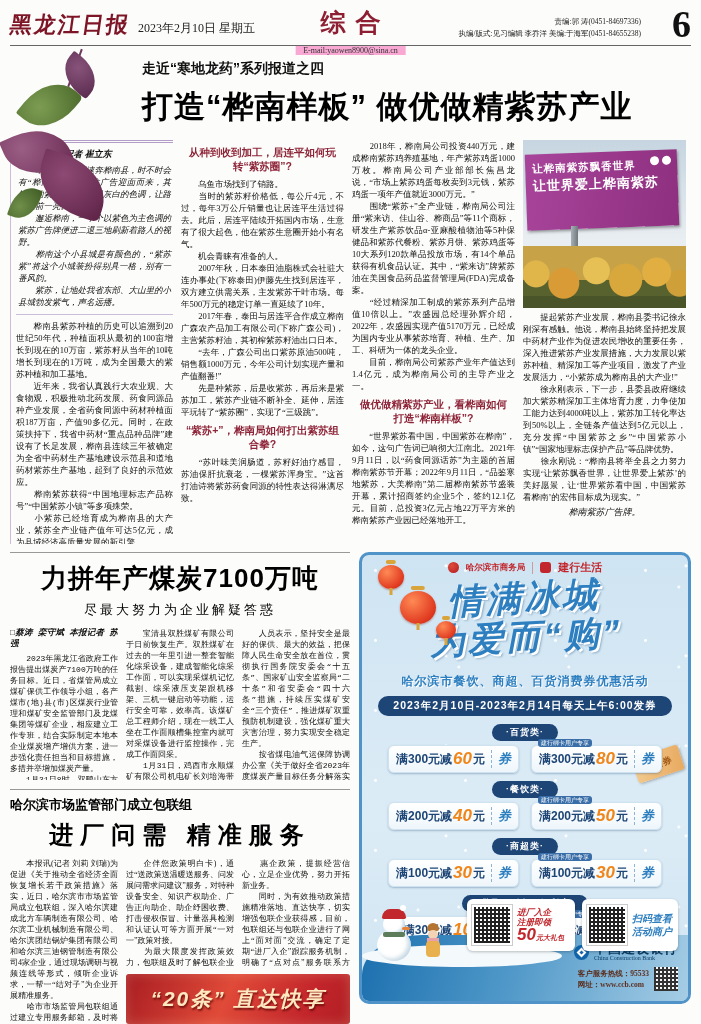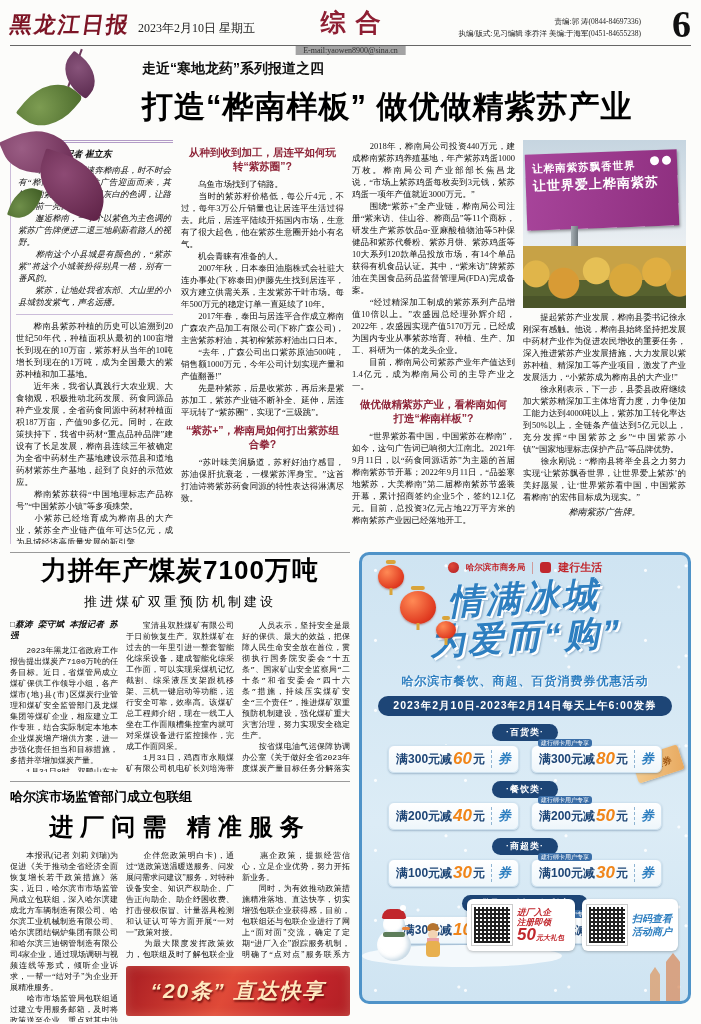--- a/index.html
+++ b/index.html
@@ -6,21 +6,21 @@
   body { margin:0; background:#dcdcdc; font-family:"Liberation Serif", serif; }
   .page { width:701px; height:1024px; margin:0 auto; background:#fcfcfa; position:relative; overflow:hidden; padding:6px 10px; }
 
   
   .masthead { position:relative; height:46px; }
   .m-left { position:absolute; left:0; top:4px; display:flex; align-items:flex-end; gap:8px; }
   .paper-name { font-weight:900; font-size:22px; color:#7d1526; transform:skewX(-8deg); letter-spacing:2px; }
   .m-date { font-size:12px; color:#222; padding-bottom:3px; }
   .m-center { position:absolute; left:50%; transform:translateX(-50%); top:0; text-align:center; z-index:2; }
   .section-title { font-size:25px; font-weight:900; color:#8e1f33; letter-spacing:10px; padding-left:10px; }
-  .m-email { font-size:8px; color:#333; background:#a3a3a3; padding:0 8px; display:inline-block; margin-top:1px; }
+  .m-email { font-size:8px; color:#333; background:#f9a8d4; padding:0 8px; display:inline-block; margin-top:1px; }
   .m-right { position:absolute; right:50px; top:10px; text-align:right; font-size:7.5px; color:#222; line-height:1.6; }
   .page-no { position:absolute; right:0; top:-4px; font-size:38px; font-weight:900; color:#111; }
   .m-rule { position:absolute; left:0; right:0; bottom:6px; border-top:1px solid #666; z-index:1; }
 
   
   .lead { position:relative; margin-top:8px; }
   .plant { position:absolute; left:-6px; top:-10px; width:125px; height:195px; z-index:3; }
   .leaf { position:absolute; border-radius:4% 75% 10% 75%; }
   .leaf1 { width:62px; height:48px; background:radial-gradient(circle at 30% 30%, #9a5d84, #6e2f57); left:2px; top:78px; transform:rotate(-24deg); }
   .leaf2 { width:72px; height:55px; background:radial-gradient(circle at 35% 35%, #8d4a74, #5e2246); left:32px; top:108px; transform:rotate(18deg); }
@@ -56,21 +56,21 @@
       radial-gradient(circle at 82% 42%, #e0ae41 0 14px, transparent 15px),
       radial-gradient(circle at 96% 60%, #cfa03a 0 13px, transparent 14px),
       linear-gradient(#c7a246 0 55%, #57622f 55% 80%, #4a5429 80%);
   }
   .photo-caption { text-align:center; font-size:9px; font-style:italic; margin-top:3px; }
 
   
   .lower { display:flex; gap:9px; margin-top:8px; }
   .left-stack { width:340px; }
 
-  .coal { border-top:1px solid #999; padding-top:0; }
+  .coal { border-top:1px solid #999; padding-top:8px; }
   .coal-hl { font-family:"Liberation Sans", sans-serif; font-weight:900; font-size:26px; text-align:center; letter-spacing:1px; }
   .coal-sub { text-align:center; font-size:13px; margin-top:5px; letter-spacing:3px; }
   .coal-cols { display:flex; gap:8px; margin-top:9px; height:152px; overflow:hidden; }
   .ccol { width:108px; font-size:8px; line-height:11px; text-align:justify; overflow:hidden; color:#111;font-family:Liberation Mono, monospace; }
   .c-byline { font-size:8.5px; font-style:italic; margin-bottom:3px; font-weight:bold; }
 
   .insp { border-top:1px solid #999; margin-top:9px; padding-top:6px; }
   .insp-kicker { font-family:"Liberation Sans", sans-serif; font-weight:bold; font-size:13px; }
   .insp-hl { font-family:"Liberation Sans", sans-serif; font-weight:900; font-size:24px; text-align:center; letter-spacing:7px; margin:5px 0 7px; }
   .insp-body { display:flex; gap:8px; }
@@ -172,21 +172,21 @@
   <div class="masthead">
     <div class="m-left">
       <div class="paper-name">黑龙江日报</div>
       <div class="m-date">2023年2月10日 星期五</div>
     </div>
     <div class="m-center">
       <div class="section-title">综合</div>
       <div class="m-email">E-mail:yaowen8900@sina.cn</div>
     </div>
     <div class="m-right">
-      <div>责编:郭 涛(0844-84697336)</div>
+      <div>责编:郭 涛(0451-84697336)</div>
       <div>执编/版式:见习编辑 李乔洋 美编:于海军(0451-84655238)</div>
     </div>
     <div class="page-no">6</div>
     <div class="m-rule"></div>
   </div>
 
   <div class="lead">
     <div class="plant">
       <div class="sprig"></div>
       <div class="leaf leaf3"></div>
@@ -249,21 +249,21 @@
         <div class="photo-caption">桦南紫苏广告牌。</div>
       </div>
     </div>
   </div>
 
   <div class="lower">
     <div class="left-stack">
 
       <div class="coal">
         <div class="coal-hl">力拼年产煤炭7100万吨</div>
-        <div class="coal-sub">推进煤矿双重预防机制建设</div>
+        <div class="coal-sub">尽最大努力为企业解疑答惑</div>
         <div class="coal-cols">
           <div class="ccol">
             <div class="c-byline">□蔡涛 栾守斌 本报记者 苏强</div>
             <div class="coltext">　　2023年黑龙江省政府工作报告提出煤炭产7100万吨的任务目标。近日，省煤管局成立煤矿保供工作领导小组，各产煤市(地)县(市)区煤炭行业管理和煤矿安全监管部门及龙煤集团等煤矿企业，相应建立工作专班，结合实际制定本地本企业煤炭增产增供方案，进一步强化责任担当和目标措施，多措并举增加煤炭产量。
 　　1月31日8时，双鸭山东方升平煤矿集团有限责任公司采煤区区长梅阳结束了夜班工作后，对液压泵等设备进行了细致检查和维护。</div>
           </div>
           <div class="ccol">
             <div class="coltext">　　宝清县双胜煤矿有限公司于日前恢复生产。双胜煤矿在过去的一年里引进一整套智能化综采设备，建成智能化综采工作面，可以实现采煤机记忆截割、综采液压支架跟机移架、三机一键启动等功能，运行安全可靠，效率高。该煤矿总工程师介绍，现在一线工人坐在工作面顺槽集控室内就可对采煤设备进行监控操作，完成工作面回采。
 　　1月31日，鸡西市永顺煤矿有限公司机电矿长刘培海带领技术人员正忙着安装调试新型控制变频器。</div>
           </div>
@@ -429,15 +429,33 @@
             <div>活动商户</div>
           </div>
         </div>
       </div>
 
       <div class="cathedral">
         <div class="tower t1"></div>
         <div class="tower t2"></div>
       </div>
 
+      <div class="ad-band">
+        <div class="band-inner">
+          <div class="ccb-row">
+            <span class="ccb-logo"></span>
+            <span class="ccb-names">
+              <div class="ccb-name">中国建设银行</div>
+              <div class="ccb-en">China Construction Bank</div>
+            </span>
+          </div>
+          <div class="band-contact">
+            <div class="contact-lines">
+              <div>客户服务热线：95533</div>
+              <div>网址：www.ccb.com</div>
+            </div>
+            <div class="mini-qr"></div>
+          </div>
+        </div>
+      </div>
     </div>
   </div>
 </div>
 
 </body></html>

